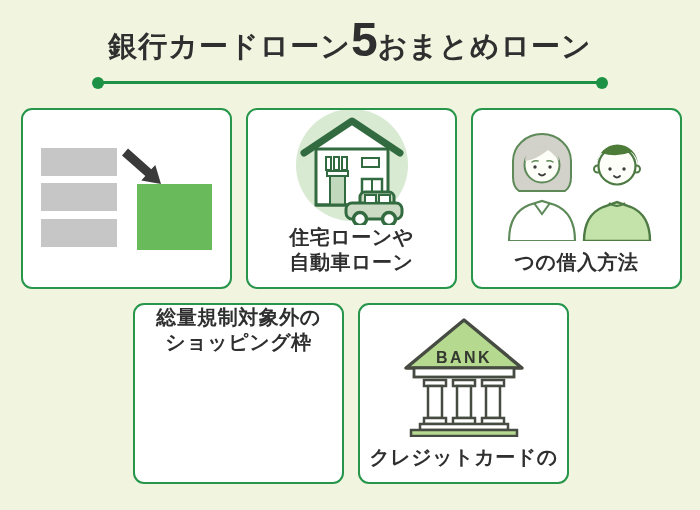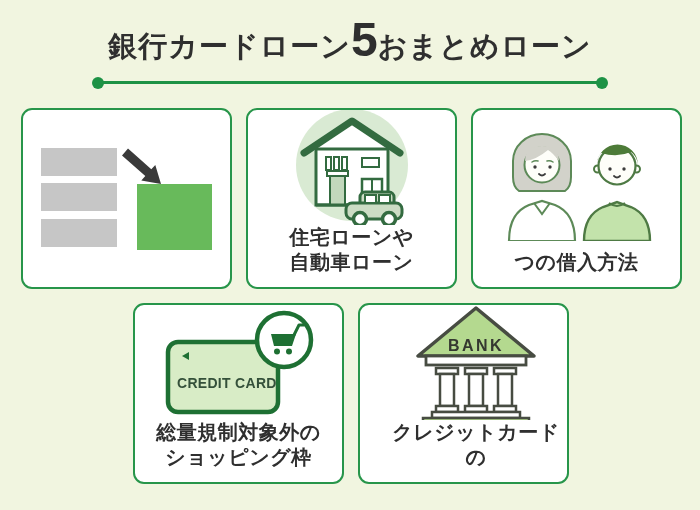--- a/index.html
+++ b/index.html
@@ -35,21 +35,21 @@
     position:absolute;width:211px;height:181px;
     background:#ffffff;
     border:2.5px solid #27954a;border-radius:11px;
     box-sizing:border-box;
     display:flex;flex-direction:column;align-items:center;
   }
   #card-omatome{left:21px;top:108px;}
   #card-house{left:246px;top:108px;}
   #card-spouse{left:471px;top:108px;}
   #card-credit{left:133px;top:303px;}
-  #card-bank{left:358px;top:303px;padding-left:25px;}
+  #card-bank{left:358px;top:303px;}
 
   .icon-wrap{
     flex:1;width:100%;
     display:flex;align-items:center;justify-content:center;
     overflow:hidden;
   }
   .card-label{
     width:100%;box-sizing:border-box;
     padding:0 4px 12px;
     text-align:center;
@@ -138,34 +138,20 @@
           <circle cx="121" cy="50" r="1.7" fill="#3c3c3c"></circle>
           <circle cx="135" cy="50" r="1.7" fill="#3c3c3c"></circle>
           <path d="M125,57 q3,3 6,0" fill="none" stroke="#3c3c3c" stroke-width="1.8" stroke-linecap="round"></path>
         </g>
       </svg>
     </div>
     <div class="card-label">つの借入方法</div>
   </div>
 
   <div class="card" id="card-credit">
-    <div class="icon-wrap">
-      <svg width="158" height="114" viewBox="0 0 158 114">
-        <rect x="8" y="36" width="110" height="70" rx="10" fill="#d8ecc6" stroke="#1e7033" stroke-width="4.5"></rect>
-        <polygon points="22,50 29,46 29,54" fill="#1e7033"></polygon>
-        <text x="17" y="82" font-size="14" font-weight="bold" fill="#34503a" letter-spacing="0.3" font-family="Liberation Sans, sans-serif">CREDIT CARD</text>
-        <circle cx="124" cy="34" r="27" fill="#ffffff" stroke="#1e7033" stroke-width="4.5"></circle>
-        <g>
-          <polygon points="111,28 136,28 132,40 114,40" fill="#1e7033"></polygon>
-          <polyline points="134,29 139,19 144,19" fill="none" stroke="#1e7033" stroke-width="3" stroke-linecap="round" stroke-linejoin="round"></polyline>
-          <circle cx="117" cy="45.5" r="3" fill="#1e7033"></circle>
-          <circle cx="129" cy="45.5" r="3" fill="#1e7033"></circle>
-        </g>
-      </svg>
-    </div>
     <div class="card-label">総量規制対象外の
 ショッピング枠</div>
   </div>
 
   <div class="card" id="card-bank">
     <div class="icon-wrap">
       <svg width="150" height="124" viewBox="0 0 150 124">
         <polygon points="75,7 17,55 133,55" fill="#b4d98f" stroke="#474c42" stroke-width="3.5" stroke-linejoin="round"></polygon>
         <text x="75" y="50" text-anchor="middle" font-size="16" font-weight="bold" fill="#343830" letter-spacing="2.5" font-family="Liberation Sans, sans-serif">BANK</text>
         <rect x="25" y="55" width="100" height="9" fill="#ffffff" stroke="#474c42" stroke-width="2.8"></rect>

